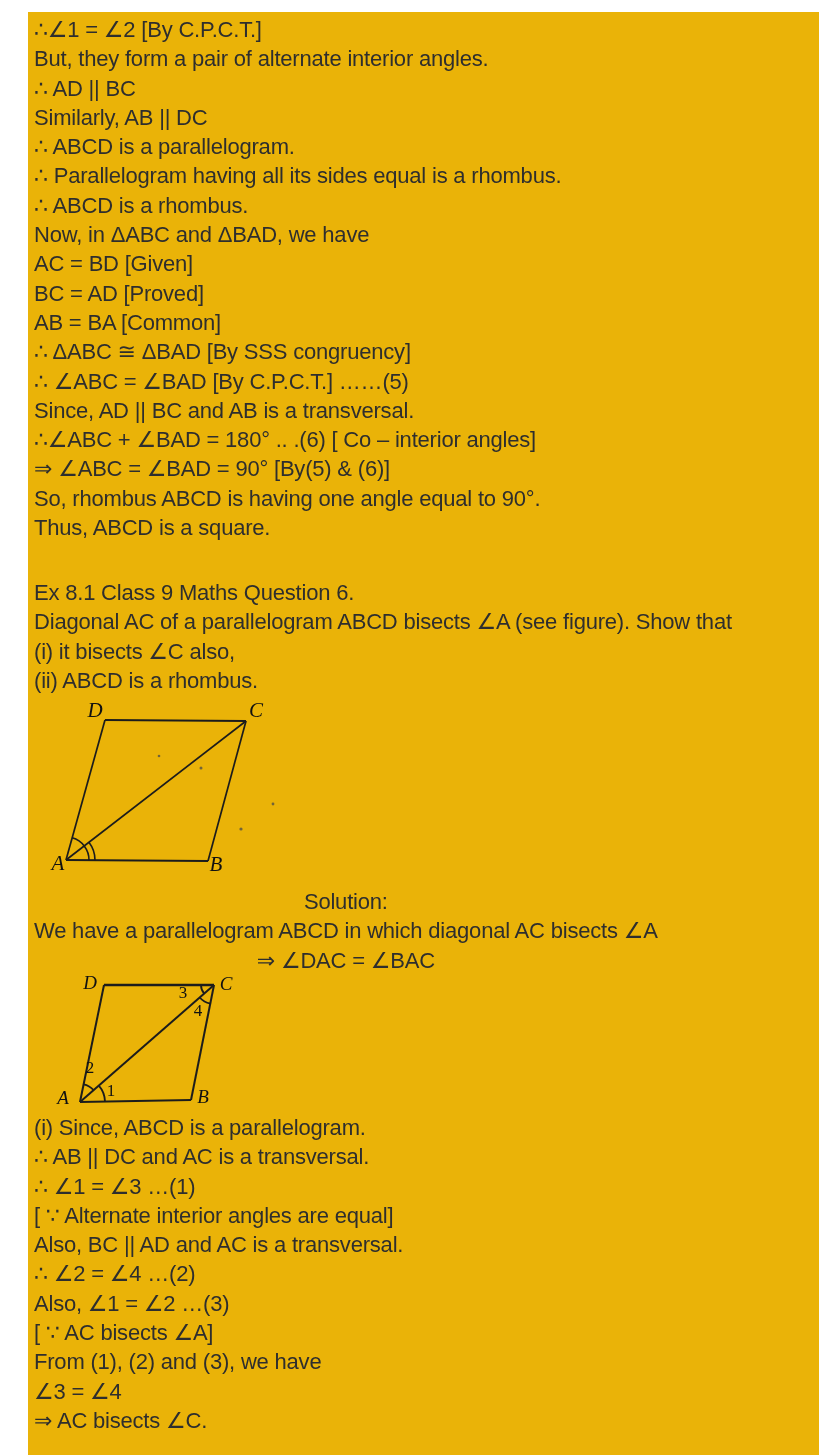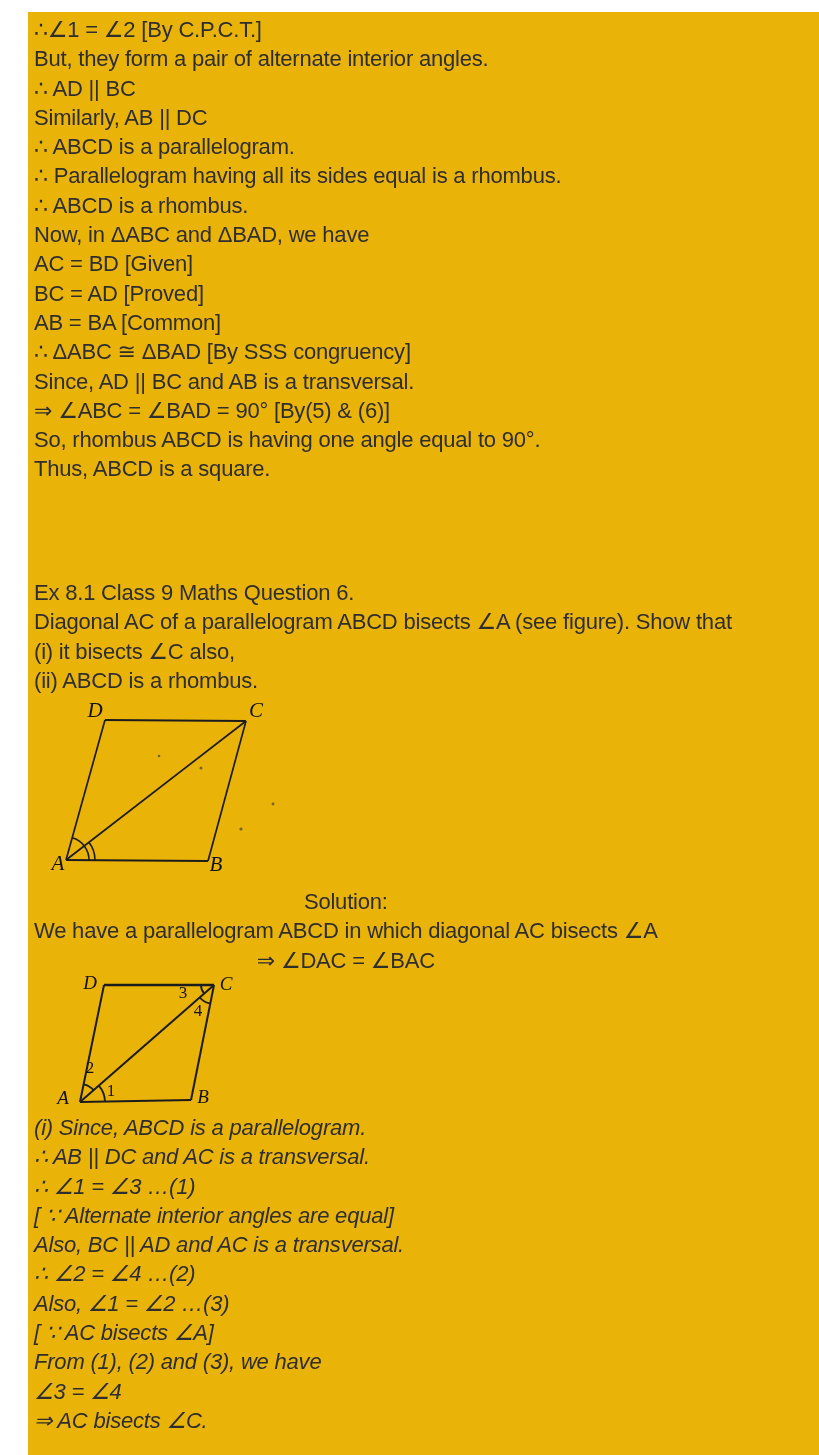--- a/index.html
+++ b/index.html
@@ -16,21 +16,21 @@
   .ln {
     font-size: 22px;
     line-height: 29.3px;
     white-space: nowrap;
     letter-spacing: -0.2px;
     color: #2e2e2e;
   }
   #proof-block    { top: 3px; }
   #question-block { top: 566px; }
   #solution-block { top: 875px; text-align: center; }
-  #part-i-block   { top: 1101px; font-style: italic; }
+  #part-i-block   { top: 1101px; }
   .figure { position: absolute; }
   #figure-1 { left: 16px; top: 687px; }
   #figure-2 { left: 20px; top: 961px; }
   .fig-line { stroke: #1c1c1c; fill: none; }
   .fig-label {
     font-family: "Liberation Serif", serif;
     font-style: italic;
     fill: #111111;
   }
   .fig-angle-num {
@@ -50,21 +50,23 @@
     <div class="ln">∴ AD || BC</div>
     <div class="ln">Similarly, AB || DC</div>
     <div class="ln">∴ ABCD is a parallelogram.</div>
     <div class="ln">∴ Parallelogram having all its sides equal is a rhombus.</div>
     <div class="ln">∴ ABCD is a rhombus.</div>
     <div class="ln">Now, in ΔABC and ΔBAD, we have</div>
     <div class="ln">AC = BD [Given]</div>
     <div class="ln">BC = AD [Proved]</div>
     <div class="ln">AB = BA [Common]</div>
     <div class="ln">∴ ΔABC ≅ ΔBAD [By SSS congruency]</div>
+    <div class="ln">∴ ∠ABC = ∠BAD [By C.P.C.T.] ……(5)</div>
     <div class="ln">Since, AD || BC and AB is a transversal.</div>
+    <div class="ln">∴∠ABC + ∠BAD = 180° .. .(6) [ Co – interior angles]</div>
     <div class="ln">⇒ ∠ABC = ∠BAD = 90° [By(5) &amp; (6)]</div>
     <div class="ln">So, rhombus ABCD is having one angle equal to 90°.</div>
     <div class="ln">Thus, ABCD is a square.</div>
   </div>
 
   <div class="textblock" id="question-block">
     <div class="ln">Ex 8.1 Class 9 Maths Question 6.</div>
     <div class="ln">Diagonal AC of a parallelogram ABCD bisects ∠A (see figure). Show that</div>
     <div class="ln">(i) it bisects ∠C also,</div>
     <div class="ln">(ii) ABCD is a rhombus.</div>

